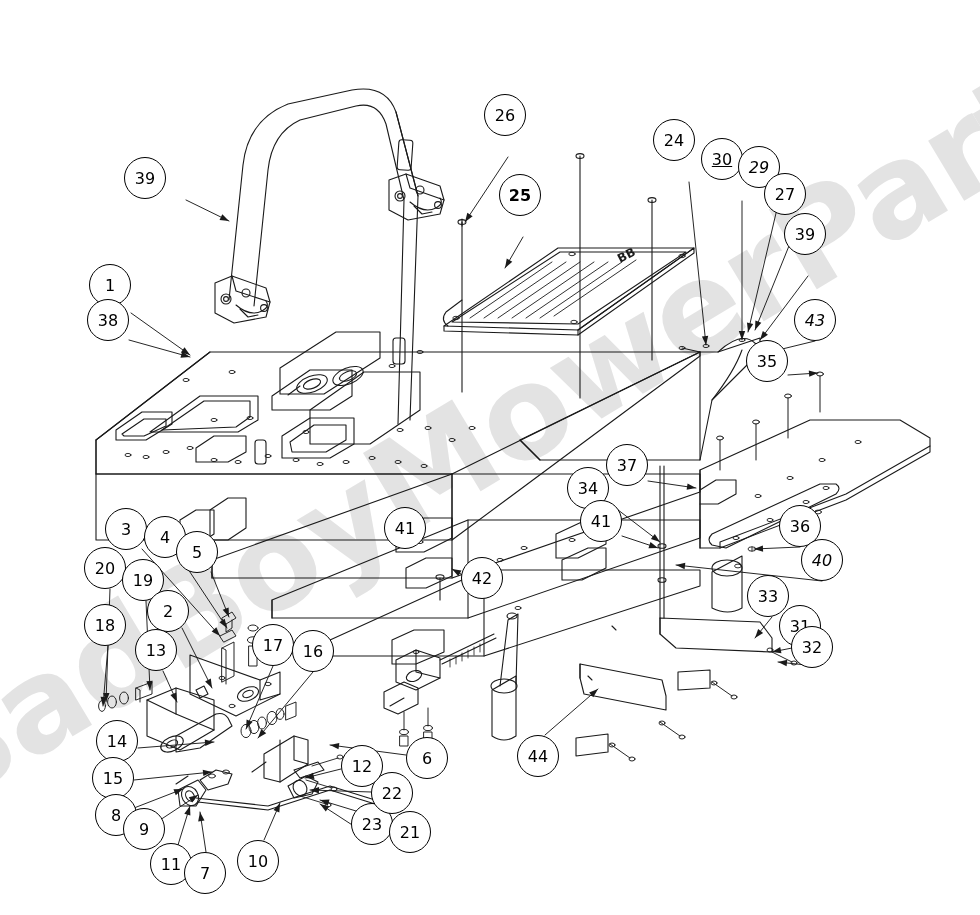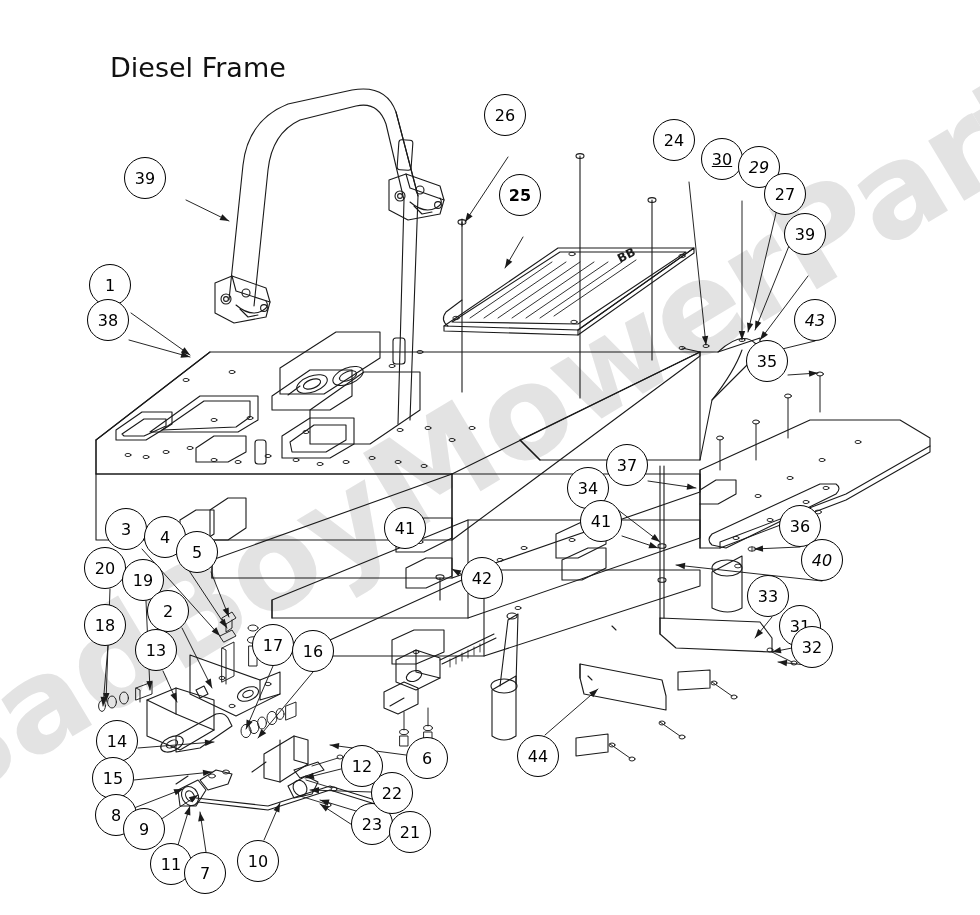--- a/index.html
+++ b/index.html
@@ -24,21 +24,20 @@
 </style>
 </head>
 <body>
 
 <div id="stage">
 
   <div id="wm">
     <span>BadBoyMowerParts.com</span>
   </div>
 
-  <div id="title">Diesel Frame</div>
 
   <svg id="art" width="980" height="915" viewBox="0 0 980 915">
     <g fill="none" stroke="#1a1a1a" stroke-width="1.1" stroke-linejoin="round" stroke-linecap="round">
 
       <g>
         <path d="M229,300 L243,165 Q248,120 288,104 L352,90 Q386,84 396,112 L418,196 L410,420"></path>
         <path d="M254,306 L268,170 Q272,133 300,120 L356,106 Q378,101 386,124 L404,200 L398,424"></path>
         <path d="M396,112 L418,196"></path>
         <rect x="398" y="140" width="14" height="30" rx="3" transform="rotate(4 405 155)"></rect>
         <rect x="393" y="338" width="12" height="26" rx="3"></rect>

